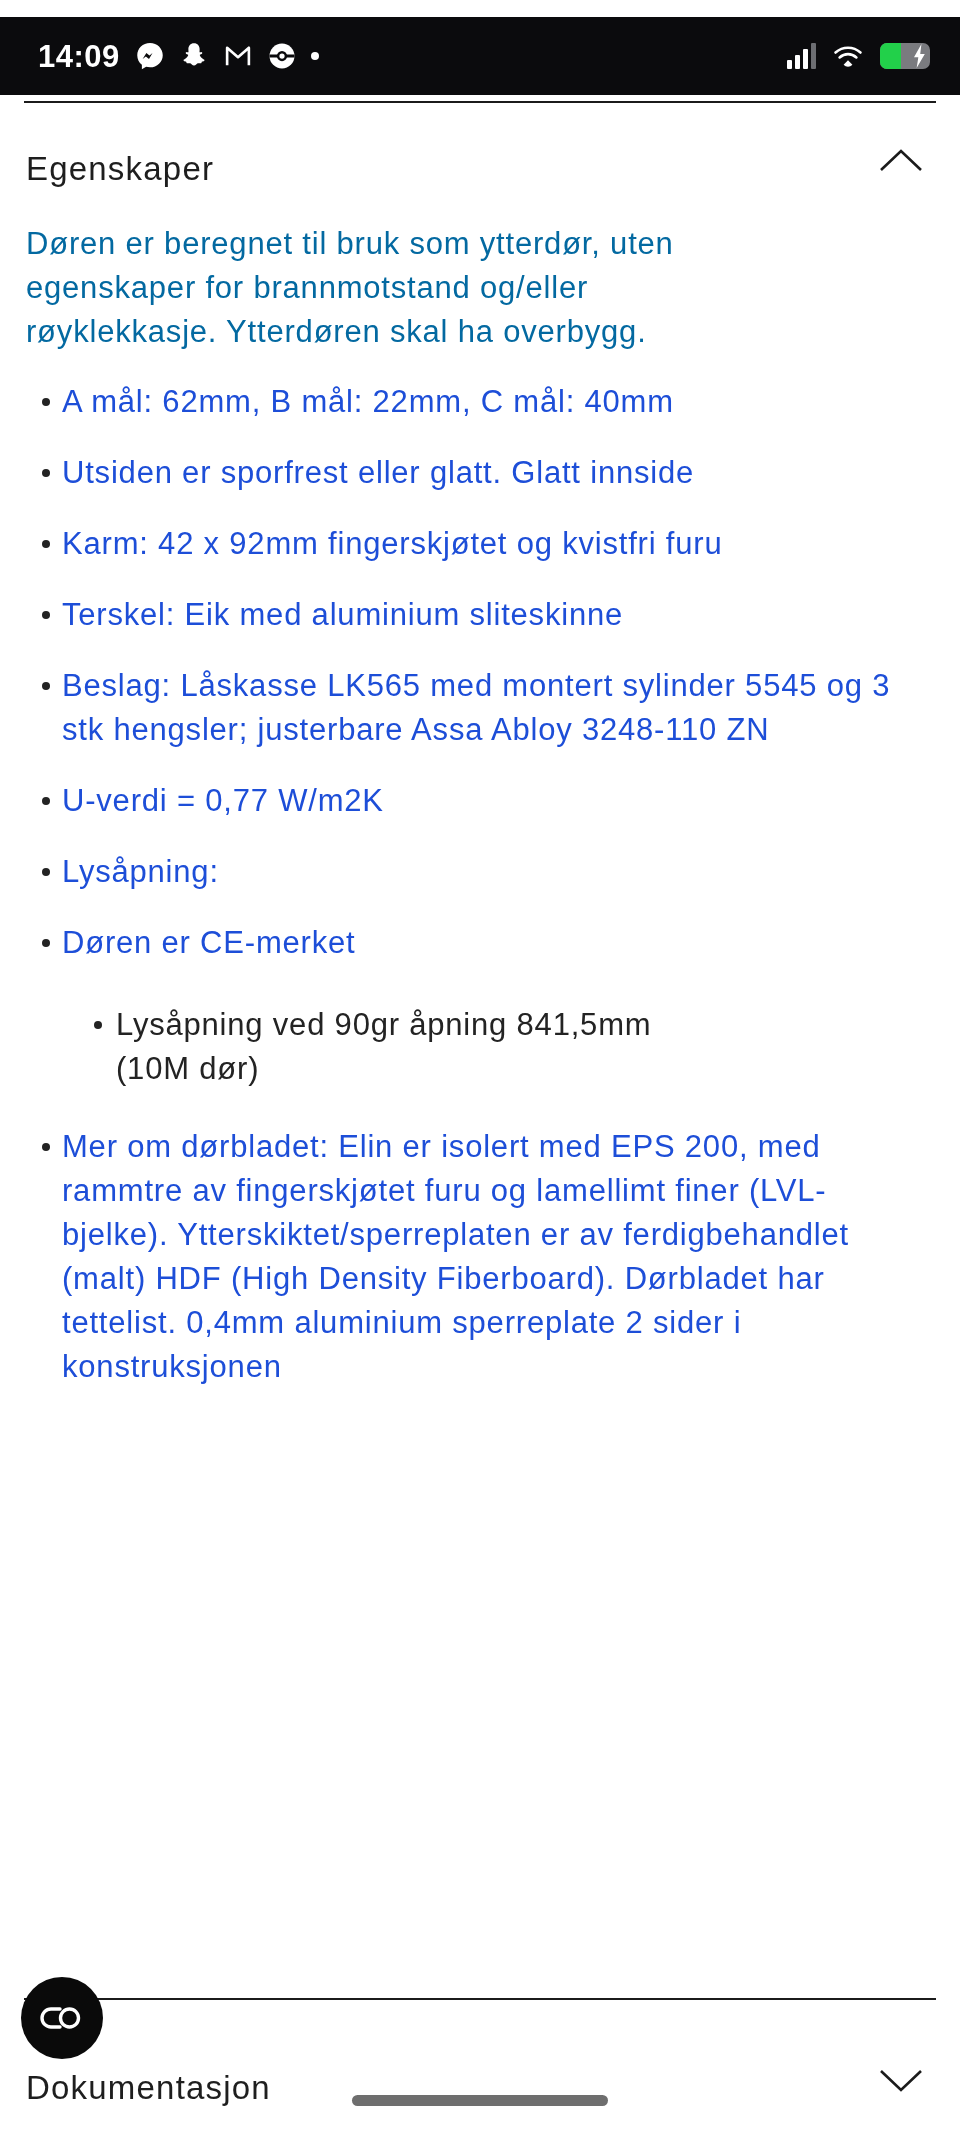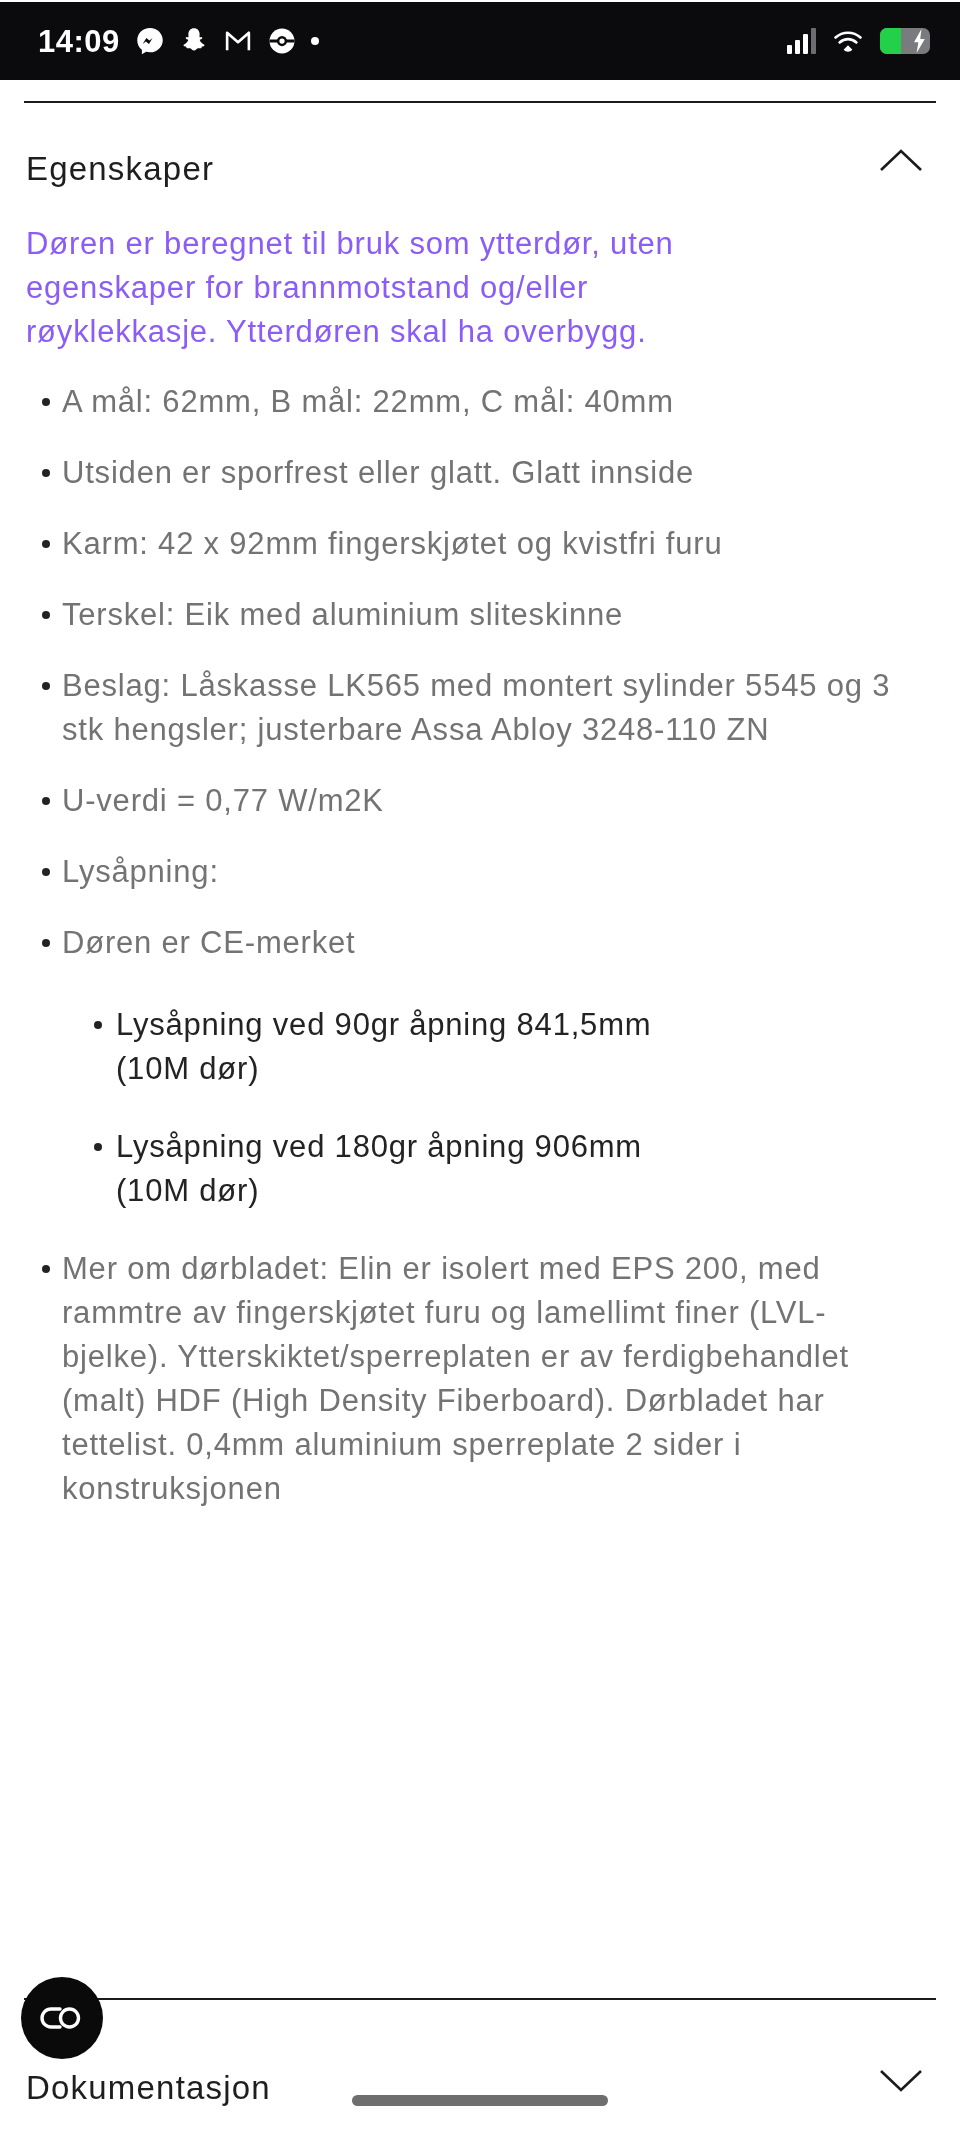--- a/index.html
+++ b/index.html
@@ -6,21 +6,21 @@
   html, body {
     width:960px; height:2133px;
     background:#ffffff;
     font-family:"Liberation Sans", sans-serif;
     -webkit-font-smoothing:antialiased;
   }
   body { position:relative; overflow:hidden; }
 
   
   .statusbar{
-    position:absolute; top:2px; left:0;
+    position:absolute; top:17px; left:0;
     width:960px; height:78px;
     background:#0b0b0d;
     display:flex; align-items:center;
     padding:0 30px 0 38px;
     color:#ffffff;
   }
   .sb-left{ display:flex; align-items:center; gap:15px; }
   .sb-time{
     font-size:31px; font-weight:700; letter-spacing:0.5px;
     font-family:"Liberation Sans", sans-serif;
@@ -59,29 +59,29 @@
   }
   .section-title{
     font-size:33px; color:#1e1e1e; font-weight:400;
     letter-spacing:1.2px;
     font-family:"Liberation Sans", sans-serif;
     margin-top:17px;
   }
   .chev{ width:52px; height:36px; flex:0 0 auto; margin-right:9px; }
 
   .intro{
-    font-size:31px; color:#8b5cf6; line-height:1.42;
+    font-size:31px; color:#0369a1; line-height:1.42;
     letter-spacing:0.8px; padding:28px 2px 0 2px;
     max-width:760px;
   }
 
   ul.props{ list-style:none; margin:26px 0 0 0; padding:0; }
   ul.props > li{
     position:relative;
-    font-size:31px; color:#737373; line-height:1.42;
+    font-size:31px; color:#1d4ed8; line-height:1.42;
     letter-spacing:0.8px;
     padding-left:38px; margin-bottom:27px;
     max-width:890px;
   }
   ul.props > li::before{
     content:""; position:absolute; left:18px; top:18px;
     width:8px; height:8px; border-radius:50%; background:#232323;
   }
   ul.nested{ list-style:none; margin:38px 0 10px 0; padding:0; }
   ul.nested > li{
@@ -190,21 +190,20 @@
     <li>Terskel: Eik med aluminium sliteskinne</li>
     <li>Beslag: Låskasse LK565 med montert sylinder 5545 og 3 stk hengsler; justerbare Assa Abloy 3248-110 ZN</li>
     <li>U-verdi = 0,77 W/m2K</li>
     <li>Lysåpning:</li>
     <li>Døren er CE-merket</li>
   </ul>
 
   <div class="nest-wrap">
     <ul class="nested">
       <li>Lysåpning ved 90gr åpning 841,5mm (10M dør)</li>
-      <li>Lysåpning ved 180gr åpning 906mm (10M dør)</li>
     </ul>
   </div>
 
   <ul class="props" style="margin-top:0">
     <li>Mer om dørbladet: Elin er isolert med EPS 200, med rammtre av fingerskjøtet furu og lamellimt finer (LVL- bjelke). Ytterskiktet/sperreplaten er av ferdigbehandlet (malt) HDF (High Density Fiberboard). Dørbladet har tettelist. 0,4mm aluminium sperreplate 2 sider i konstruksjonen</li>
   </ul>
 
 </div>
 
 <div class="bottom-rule"></div>

